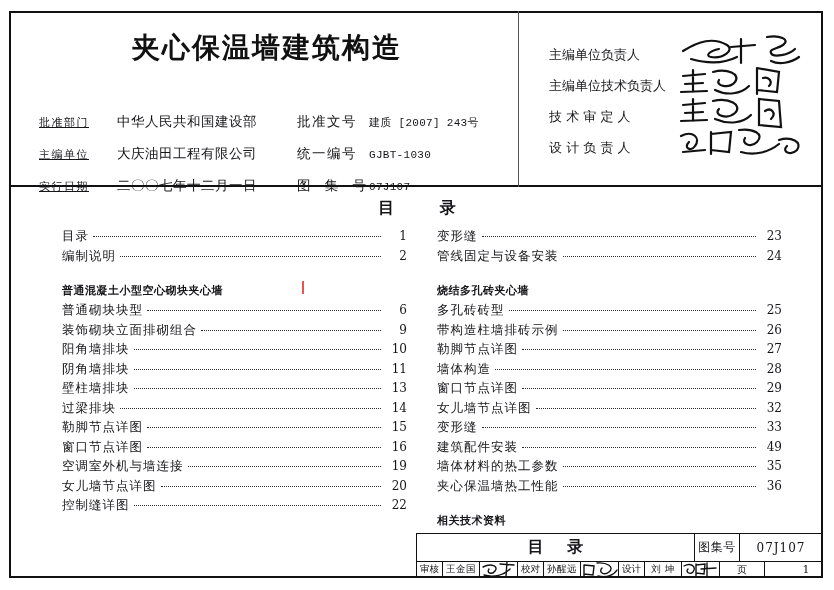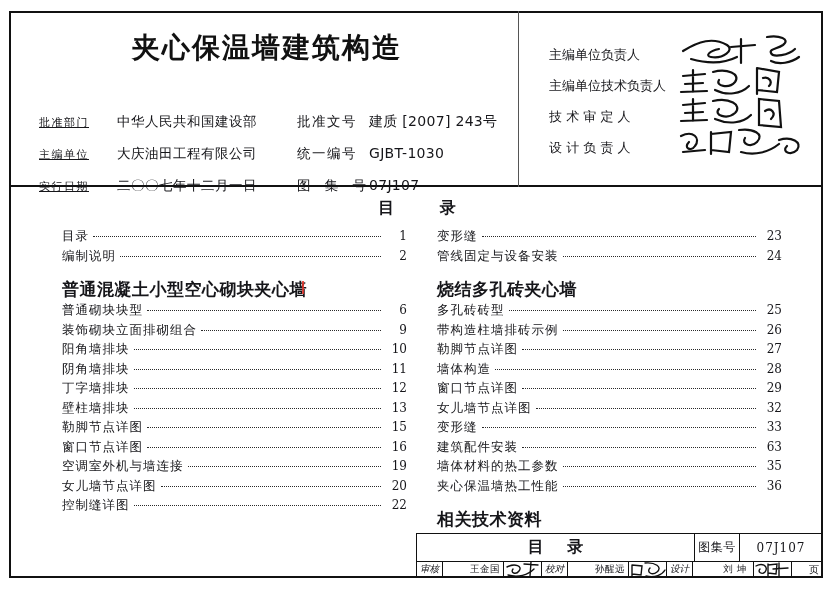--- a/index.html
+++ b/index.html
@@ -83,23 +83,24 @@
     white-space: nowrap;
     margin-top: 34px;
   }
   .meta-label2 {
     width: 72px;
     font-size: 13.5px;
     letter-spacing: 1.5px;
     white-space: nowrap;
   }
   .meta-value2 {
-    font-size: 14px;
+    font-size: 11px;
     letter-spacing: 0.3px;
     white-space: nowrap;
+    font-family: Liberation Mono, monospace;
   }
   .sp-wide { letter-spacing: 5px; }
 
   
   .sign-grid {
     position: absolute;
     left: 540px; top: 28px;
     width: 280px;
   }
   .sign-row {
@@ -161,27 +162,26 @@
     min-width: 10px;
   }
   .toc-page {
     width: 22px;
     text-align: right;
     font-family: "DejaVu Serif", "Liberation Serif", serif;
     font-size: 12px;
   }
 
   .toc-section {
-    font-size: 17px;
+    font-size: 11px;
     font-weight: bold;
     letter-spacing: 0.5px;
     height: 26px;
     line-height: 30px;
     white-space: nowrap;
-    font-family: Liberation Mono, monospace;
   }
   .toc-gap { height: 9px; }
 
   .red-tick {
     position: absolute;
     left: 302px; top: 281px;
     width: 2px; height: 13px;
     background: #e8362d;
     opacity: 0.85;
   }
@@ -224,22 +224,22 @@
     letter-spacing: 9px;
     text-indent: 9px;
   }
   .tb-code-label { flex: 0 0 45px; font-size: 12px; letter-spacing: 0.5px; }
   .tb-code-value {
     flex: 0 0 82px;
     font-family: "DejaVu Serif", "Liberation Serif", serif;
     font-size: 12px;
     letter-spacing: 1px;
   }
-  .tb-role  { flex: 0 0 26px; font-size: 9.5px; font-style: italic; }
-  .tb-name  { flex: 0 0 37px; font-size: 9.5px; letter-spacing: 0.5px; margin-left: 24px; }
+  .tb-role  { flex: 0 0 26px; font-size: 9.5px; }
+  .tb-name  { flex: 0 0 37px; font-size: 9.5px; letter-spacing: 0.5px; }
   .tb-sign  { flex: 0 0 38px; position: relative; }
   .tb-page-label { flex: 0 0 45px; font-size: 10px; }
   .tb-page-value {
     flex: 0 0 82px;
     font-family: "DejaVu Serif", "Liberation Serif", serif;
     font-size: 11px;
   }
   .tb-sign svg { position: absolute; left: 0; top: -2px; }
 </style>
 </head>
@@ -371,28 +371,28 @@
         <span class="toc-text">阳角墙排块</span>
         <span class="toc-dots"></span>
         <span class="toc-page">10</span>
       </div>
       <div class="toc-entry">
         <span class="toc-text">阴角墙排块</span>
         <span class="toc-dots"></span>
         <span class="toc-page">11</span>
       </div>
       <div class="toc-entry">
-        <span class="toc-text">丁字墙排块</span>
-        <span class="toc-dots"></span>
-        <span class="toc-page">12</span>
-      </div>
-      <div class="toc-entry">
         <span class="toc-text">壁柱墙排块</span>
         <span class="toc-dots"></span>
         <span class="toc-page">13</span>
+      </div>
+      <div class="toc-entry">
+        <span class="toc-text">过梁排块</span>
+        <span class="toc-dots"></span>
+        <span class="toc-page">14</span>
       </div>
       <div class="toc-entry">
         <span class="toc-text">勒脚节点详图</span>
         <span class="toc-dots"></span>
         <span class="toc-page">15</span>
       </div>
       <div class="toc-entry">
         <span class="toc-text">窗口节点详图</span>
         <span class="toc-dots"></span>
         <span class="toc-page">16</span>
@@ -457,21 +457,21 @@
         <span class="toc-page">32</span>
       </div>
       <div class="toc-entry">
         <span class="toc-text">变形缝</span>
         <span class="toc-dots"></span>
         <span class="toc-page">33</span>
       </div>
       <div class="toc-entry">
         <span class="toc-text">建筑配件安装</span>
         <span class="toc-dots"></span>
-        <span class="toc-page">63</span>
+        <span class="toc-page">49</span>
       </div>
       <div class="toc-entry">
         <span class="toc-text">墙体材料的热工参数</span>
         <span class="toc-dots"></span>
         <span class="toc-page">35</span>
       </div>
       <div class="toc-entry">
         <span class="toc-text">夹心保温墙热工性能</span>
         <span class="toc-dots"></span>
         <span class="toc-page">36</span>

